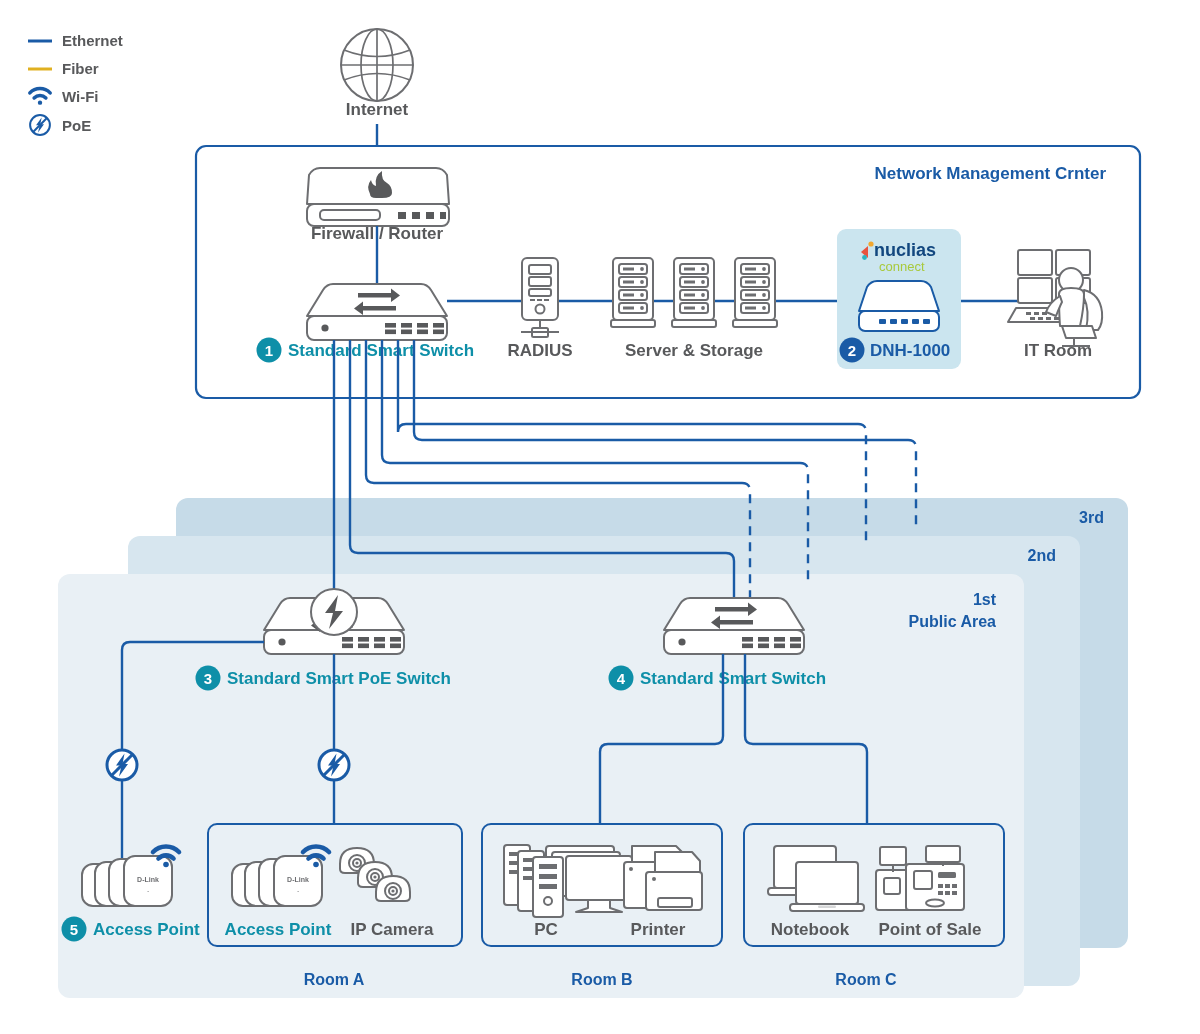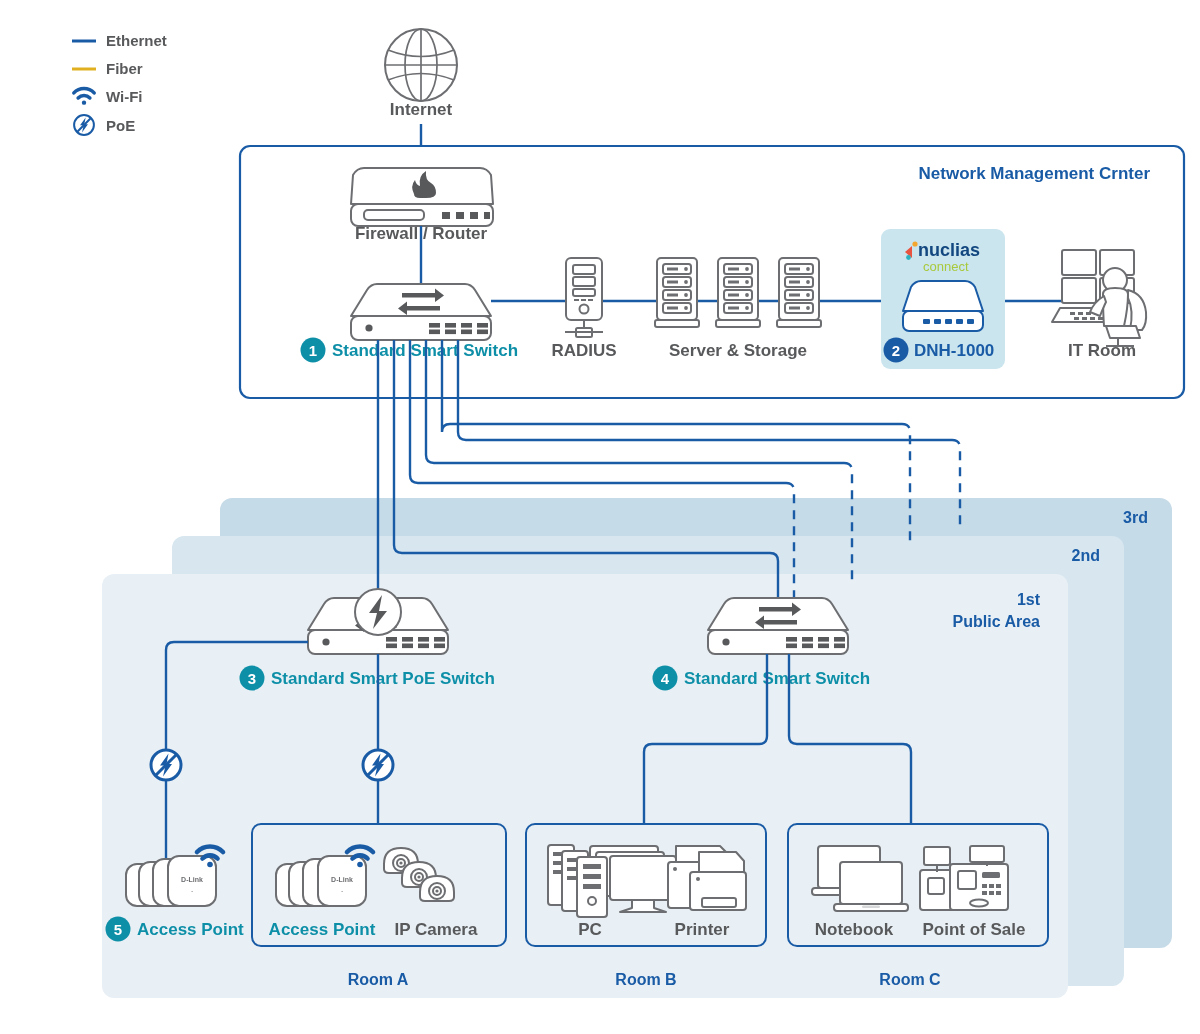--- a/index.html
+++ b/index.html
@@ -1,18 +1,18 @@
 <!DOCTYPE html>
 <html><head>
 <meta charset="utf-8">
 <style>
   html,body{margin:0;padding:0;background:#ffffff;}
   body{width:1200px;height:1034px;position:relative;overflow:hidden;
        font-family:"Liberation Sans","DejaVu Sans",sans-serif;}
-  #stage{position:absolute;left:0;top:0;width:1072px;height:1034px;padding-left:44px;}
+  #stage{position:absolute;left:0;top:0;width:1072px;height:1034px;}
   svg{display:block;}
   .lbl{font-family:"Liberation Sans","DejaVu Sans",sans-serif;}
   .lbl-gray{fill:#58595b;font-size:17px;font-weight:600;}
   .lbl-teal{fill:#0e8fa8;font-size:17px;font-weight:700;}
   .lbl-navy{fill:#1a5ba6;font-size:17px;font-weight:700;}
   .lbl-floor{fill:#1a5ba6;font-size:16px;font-weight:700;}
   .lbl-room{fill:#1a5ba6;font-size:16px;font-weight:700;}
   .lbl-legend{fill:#58595b;font-size:15px;font-weight:700;}
   .lbl-title{fill:#1a5ba6;font-size:17px;font-weight:700;}
   .badge-num{fill:#ffffff;font-size:15px;font-weight:700;}

